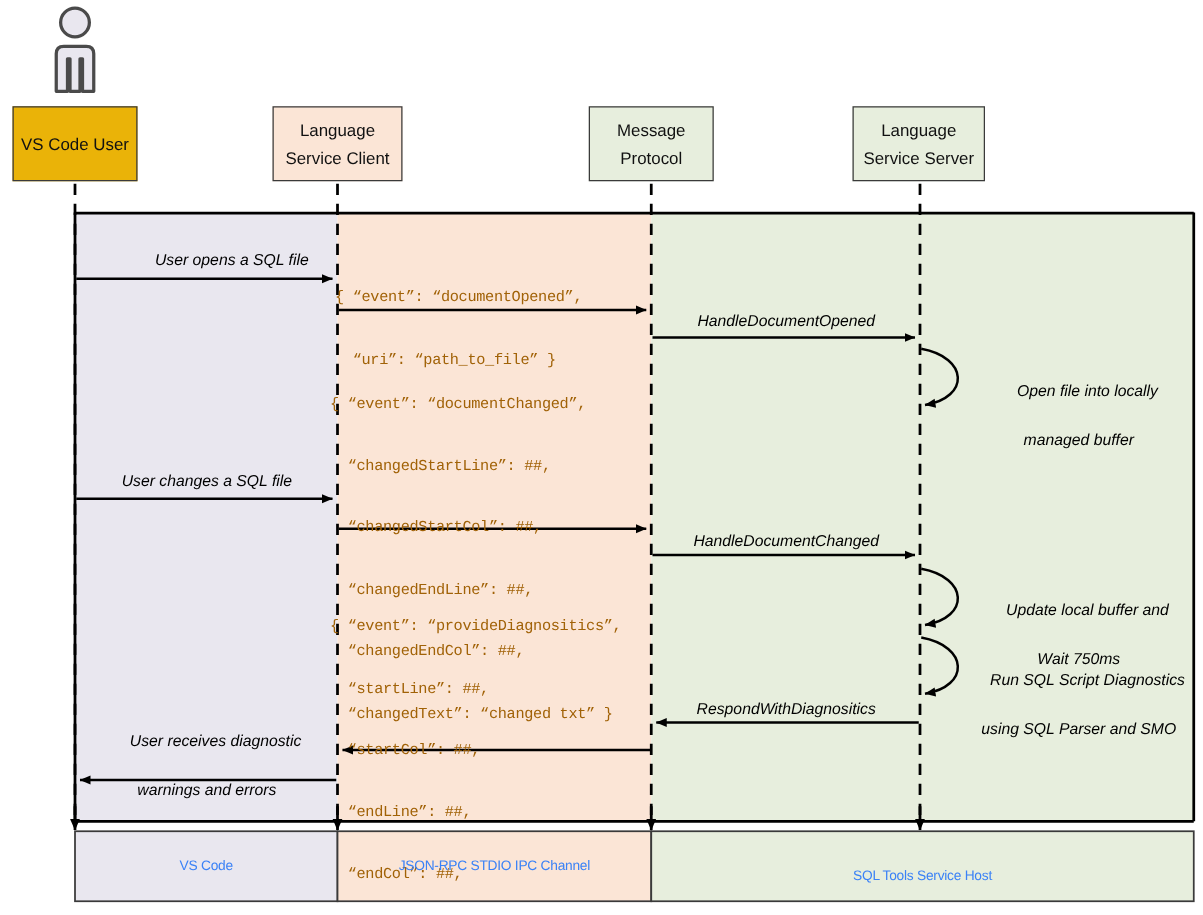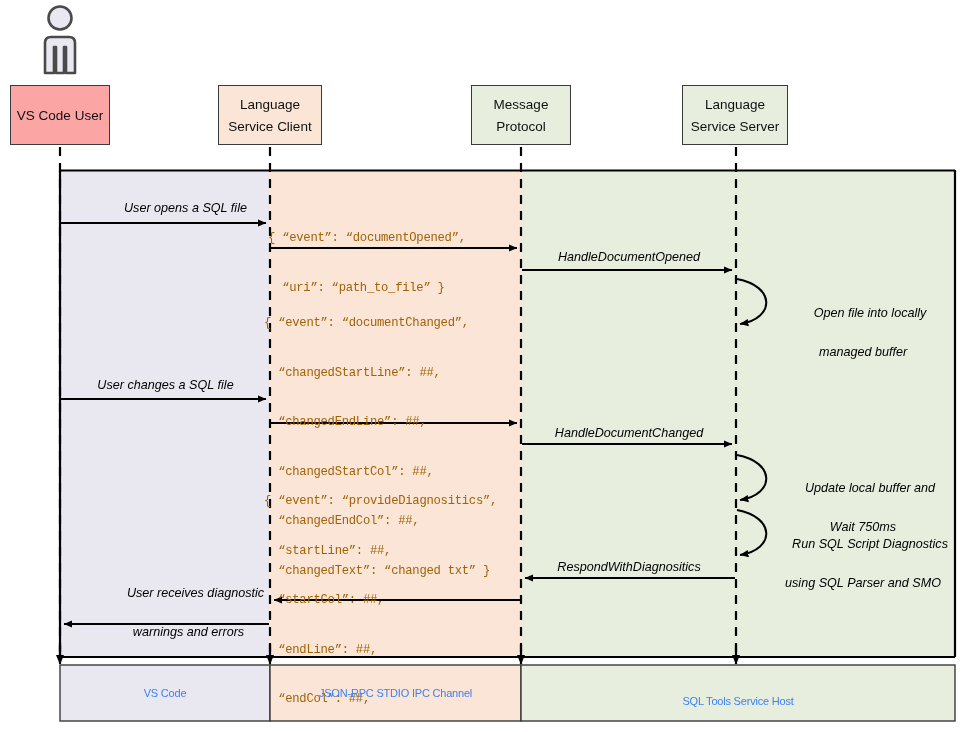--- a/index.html
+++ b/index.html
@@ -39,21 +39,21 @@
     display: flex;
     flex-direction: column;
     align-items: center;
     justify-content: center;
     font-size: 13.5px;
     color: #111;
     text-align: center;
   }
   .hdr-box .ln { display: block; }
   .hdr-box .ln + .ln { margin-top: 7px; }
-  .hdr-vscode { background: #fca5a5; }
+  .hdr-vscode { background: #eab308; }
   .hdr-client { background: #fbe5d6; }
   .hdr-green  { background: #e7eedd; }
 
   
   .foot-label {
     position: absolute;
     display: flex;
     align-items: center;
     justify-content: center;
     font-weight: normal;
@@ -179,41 +179,41 @@
 
   <div class="hdr-box hdr-green" style="left:682px; top:85px; width:106px; height:60px;">
     <span class="ln">Language</span>
     <span class="ln">Service Server</span>
   </div>
 
   <div class="txt msg" style="left:63px; top:201px; width:205px;padding-left:20px;">User opens a SQL file</div>
 
   <div class="txt msg" style="left:63px; top:378px; width:205px;">User changes a SQL file</div>
 
-  <div class="txt msg" style="left:63px; top:572px; width:205px;padding-left:23px;">
+  <div class="txt msg" style="left:63px; top:572px; width:205px;">
     <span>User receives diagnostic</span>
     <span class="ln2">warnings and errors</span>
   </div>
 
   <div class="txt msg" style="left:526px; top:250px; width:206px;">HandleDocumentOpened</div>
 
   <div class="txt msg" style="left:526px; top:426px; width:206px;">HandleDocumentChanged</div>
 
   <div class="txt msg" style="left:526px; top:560px; width:206px;">RespondWithDiagnositics</div>
 
   <div class="txt code" style="left:268px; top:203px;">
     <span class="cl">{ “event”: “documentOpened”,</span>
     <span class="cl">  “uri”: “path_to_file” }</span>
   </div>
 
   <div class="txt code" style="left:264px; top:288px;">
     <span class="cl">{ “event”: “documentChanged”,</span>
     <span class="cl">  “changedStartLine”: ##,</span>
+    <span class="cl">  “changedStartCol”: ##,</span>
     <span class="cl">  “changedEndLine”: ##,</span>
-    <span class="cl">  “changedStartCol”: ##,</span>
     <span class="cl">  “changedEndCol”: ##,</span>
     <span class="cl">  “changedText”: “changed txt” }</span>
   </div>
 
   <div class="txt code" style="left:264px; top:466px;">
     <span class="cl">{ “event”: “provideDiagnositics”,</span>
     <span class="cl">  “startLine”: ##,</span>
     <span class="cl">  “startCol”: ##,</span>
     <span class="cl">  “endLine”: ##,</span>
     <span class="cl">  “endCol”: ##,</span>

